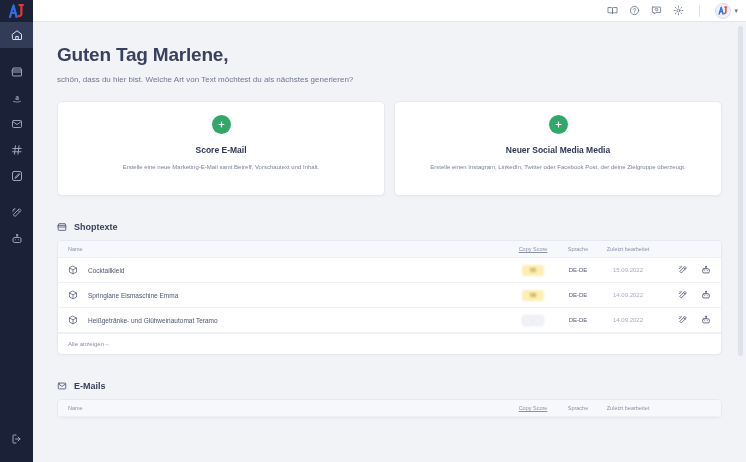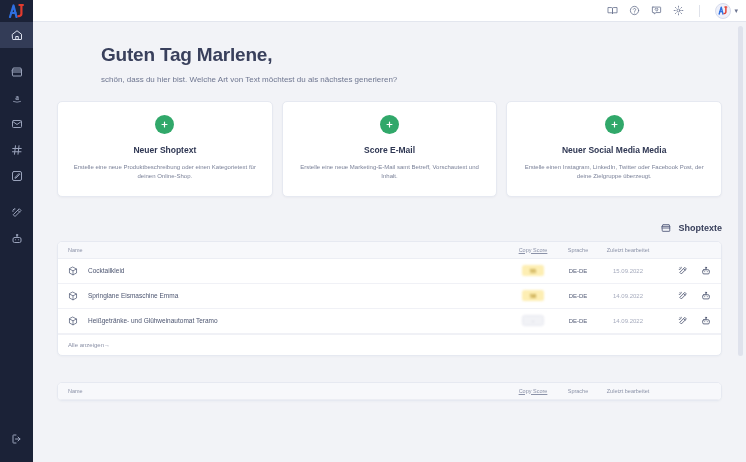--- a/index.html
+++ b/index.html
@@ -72,21 +72,21 @@
     position: relative;
     padding: 0 24px;
   }
   .scrollbar-track {
     position: absolute; right: 3px; top: 26px;
     width: 5px; height: 330px;
     background: #dfe2ec; border-radius: 3px;
   }
 
   
-  .greeting { padding-top: 22px; margin-left: 44px; }
+  .greeting { padding-top: 22px; }
   .greet-title {
     font-size: 19px; font-weight: bold; color: #39405c;
     letter-spacing: -0.2px;
   }
   .greet-sub {
     font-size: 8px; color: #6e7690; margin-top: 9px;
   }
 
   
   .cards {
@@ -117,21 +117,20 @@
   .card-desc {
     margin-top: 8px;
     font-size: 6px; color: #7b8299; line-height: 1.55;
   }
 
   
   .section { margin-top: 26px; }
   .section-head {
     display: flex; align-items: center; gap: 7px;
     margin-bottom: 8px;
-    justify-content: flex-end;
   }
   .section-head-ico { color: #4b5375; display: flex; }
   .section-title { font-size: 9px; font-weight: bold; color: #39405c; }
 
   .panel {
     background: #ffffff;
     border: 1px solid #e6e9f1;
     border-radius: 5px;
     overflow: hidden;
     box-shadow: 0 1px 2px rgba(40,50,80,0.03);
@@ -333,29 +332,20 @@
         <p class="greet-sub">schön, dass du hier bist. Welche Art von Text möchtest du als nächstes generieren?</p>
       </div>
 
       <div class="cards">
         <div class="card">
           <div class="plus-circle">
             <svg width="9" height="9" viewBox="0 0 24 24" fill="none" stroke="#ffffff" stroke-width="3.2" stroke-linecap="round">
                 <path d="M12 5.5 V18.5 M5.5 12 H18.5"></path>
               </svg>
           </div>
-          <div class="card-title">Neuer Shoptext</div>
-          <div class="card-desc">Erstelle eine neue Produktbeschreibung oder einen Kategorietext für deinen Online-Shop.</div>
-        </div>
-        <div class="card">
-          <div class="plus-circle">
-            <svg width="9" height="9" viewBox="0 0 24 24" fill="none" stroke="#ffffff" stroke-width="3.2" stroke-linecap="round">
-                <path d="M12 5.5 V18.5 M5.5 12 H18.5"></path>
-              </svg>
-          </div>
           <div class="card-title">Score E-Mail</div>
           <div class="card-desc">Erstelle eine neue Marketing-E-Mail samt Betreff, Vorschautext und Inhalt.</div>
         </div>
         <div class="card">
           <div class="plus-circle">
             <svg width="9" height="9" viewBox="0 0 24 24" fill="none" stroke="#ffffff" stroke-width="3.2" stroke-linecap="round">
                 <path d="M12 5.5 V18.5 M5.5 12 H18.5"></path>
               </svg>
           </div>
           <div class="card-title">Neuer Social Media Media</div>
@@ -489,20 +479,29 @@
             </div>
           </div>
 
           <div class="panel-foot">
             <span class="show-all">Alle anzeigen→</span>
           </div>
         </div>
       </section>
 
       <section class="section">
+        <div class="section-head">
+          <span class="section-head-ico">
+            <svg width="10" height="10" viewBox="0 0 24 24" fill="none" stroke="currentColor" stroke-width="2" stroke-linecap="round" stroke-linejoin="round">
+              <rect x="3" y="5" width="18" height="14" rx="2"></rect>
+              <path d="M3.5 7 L12 13 L20.5 7"></path>
+            </svg>
+          </span>
+          <span class="section-title">E-Mails</span>
+        </div>
 
         <div class="panel">
           <div class="thead">
             <div class="th th-name">Name</div>
             <div class="th th-score">Copy Score</div>
             <div class="th th-lang">Sprache</div>
             <div class="th th-edit">Zuletzt bearbeitet</div>
             <div class="th th-actions"></div>
           </div>
         </div>

